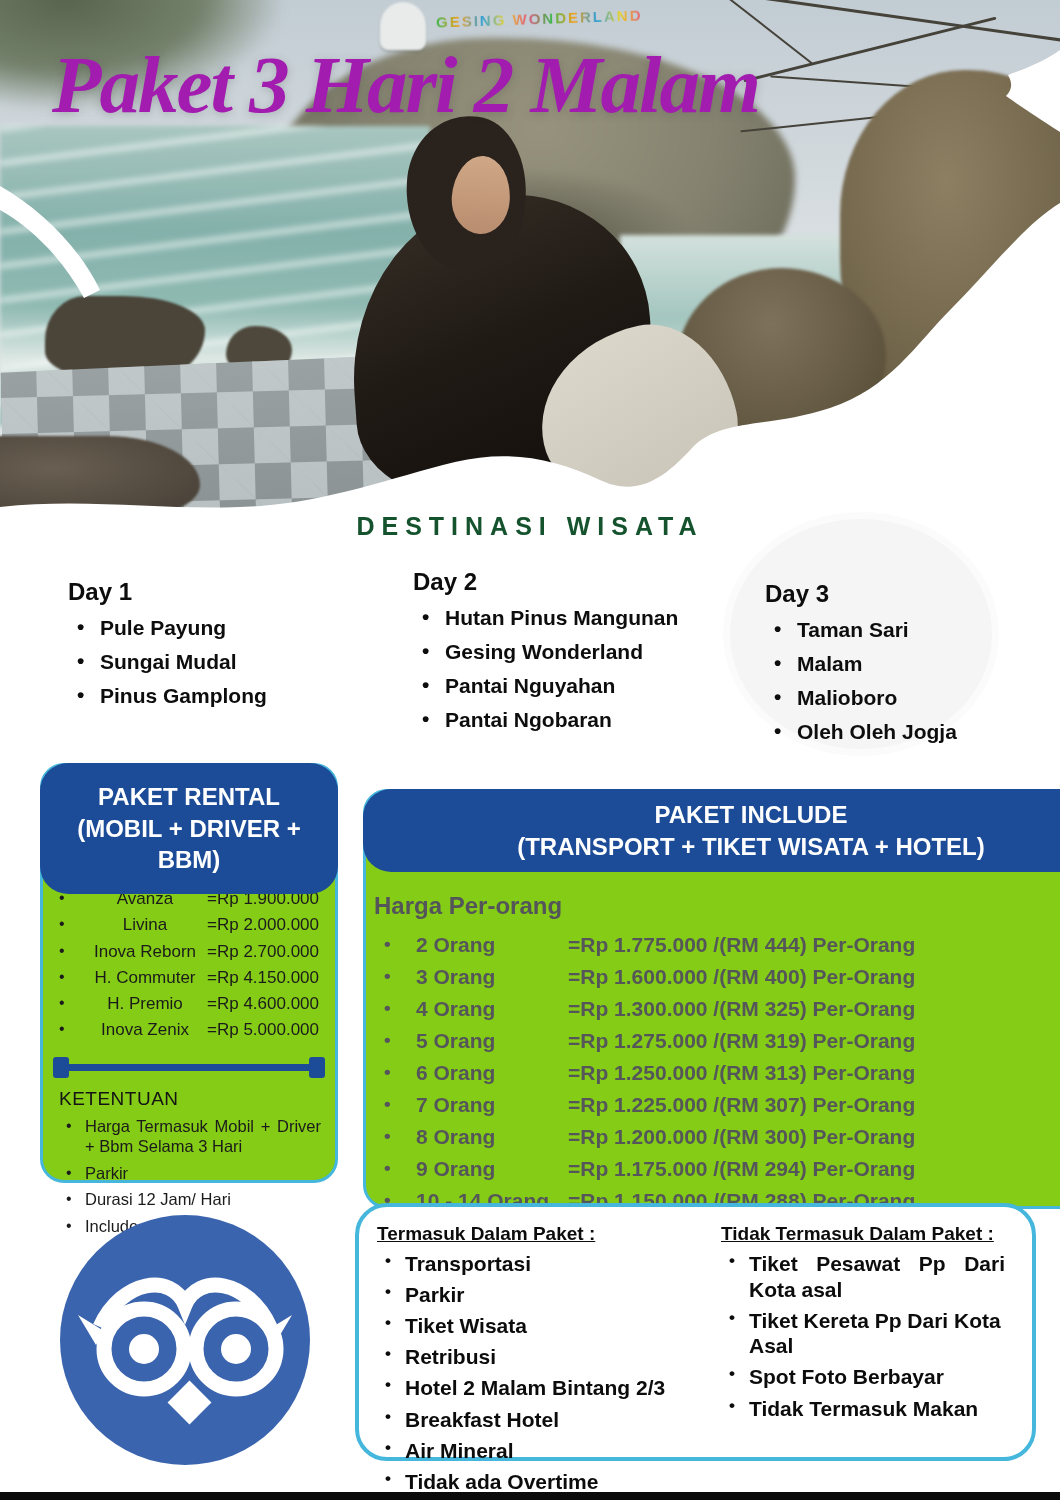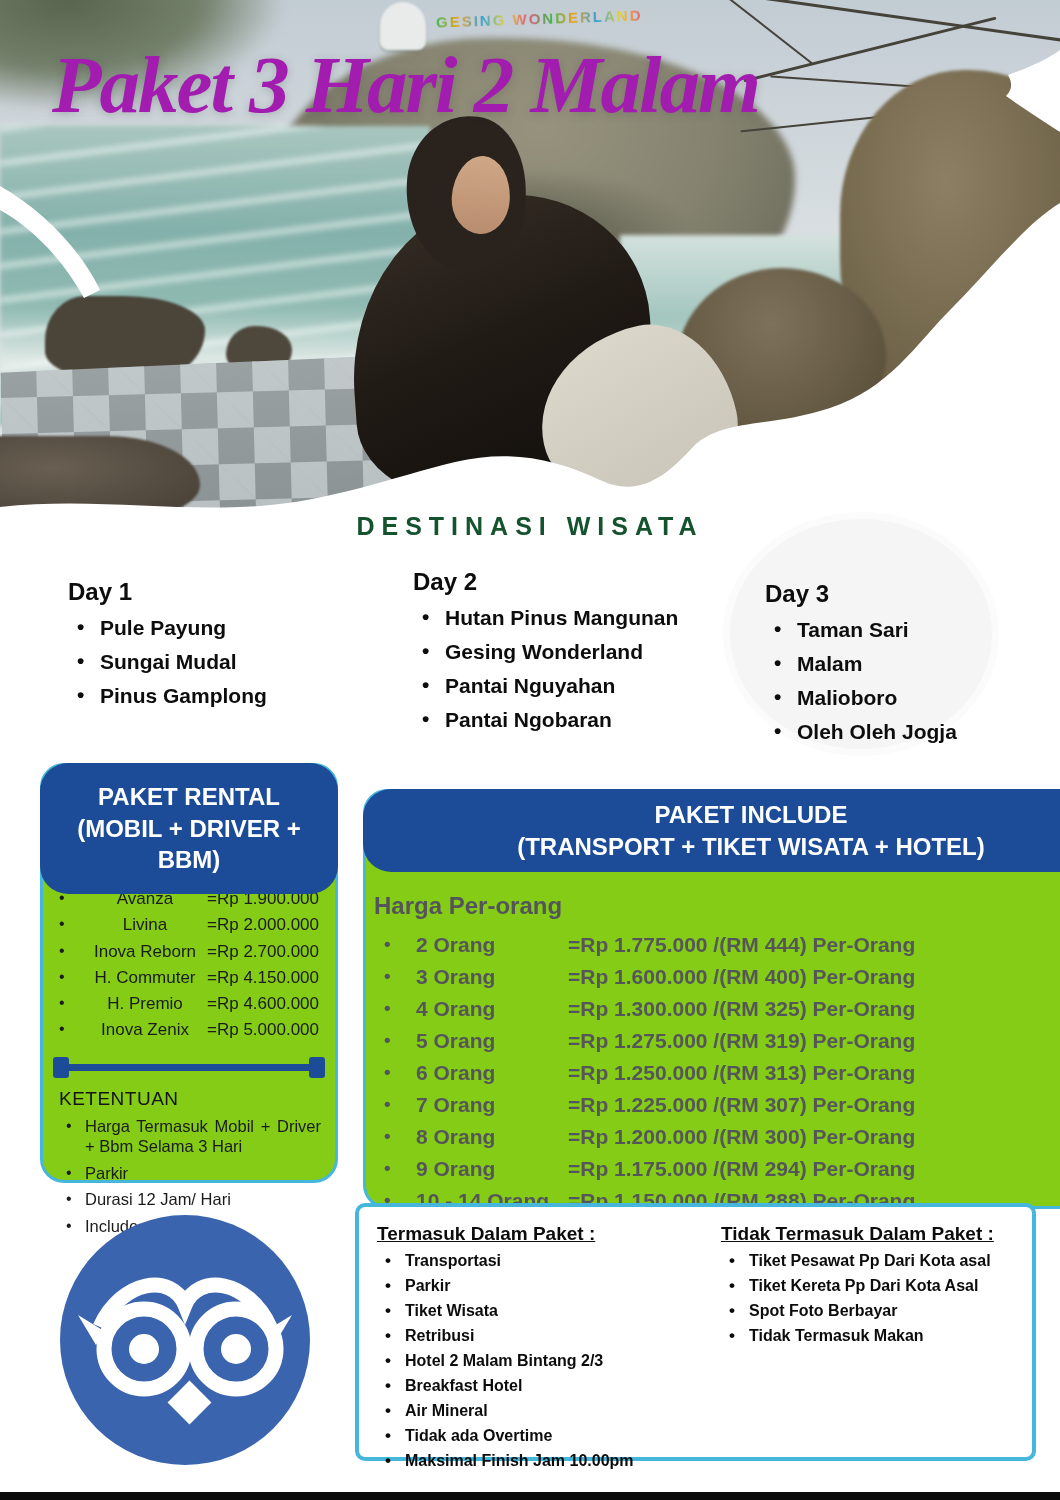--- a/index.html
+++ b/index.html
@@ -102,24 +102,24 @@
   .ket-list li:first-child{text-align:justify;}
 
   .subheading{margin:100px 0 6px;padding-left:8px;font-size:24px;font-weight:bold;color:#54555a;}
   .price-list{list-style:none;margin:12px 0 0;padding:0 10px 0 18px;}
   .price-list li{display:flex;font-size:21px;font-weight:bold;color:#55565a;margin:6px 0;line-height:1.24;}
   .price-list .b{width:32px;font-size:19px;}
   .price-list .l{min-width:152px;}
 
   
   .fbox{position:absolute;left:355px;top:1203px;width:681px;height:258px;box-sizing:border-box;
-    background:#fff;border:4px solid #45b7dc;border-radius:10px;display:flex;gap:24px;padding:14px 18px;color:#0c0c0c;}
+    background:#fff;border:4px solid #45b7dc;border-radius:32px;display:flex;gap:24px;padding:14px 18px;color:#0c0c0c;}
   .fcol h4{margin:2px 0 6px;font-size:19px;font-weight:bold;text-decoration:underline;}
   .fcol ul{list-style:none;margin:0;padding:0;}
-  .fcol li{position:relative;font-size:16px;font-weight:bold;margin:5.5px 0;padding-left:28px;line-height:1.22;}
+  .fcol li{position:relative;font-size:21px;font-weight:bold;margin:5.5px 0;padding-left:28px;line-height:1.22;}
   .fcol li::before{content:"\2022";position:absolute;left:8px;top:0;font-size:17px;}
   .fcol-left{width:320px;}
   .fcol-right{flex:1;}
   .fcol-right li:first-child{max-width:256px;text-align:justify;}
 
   
   .ta{position:absolute;left:60px;top:1215px;width:250px;height:250px;}
 
   .bottom-bar{position:absolute;left:0;top:1492px;width:1060px;height:8px;background:#0b0b0b;}
 </style>

